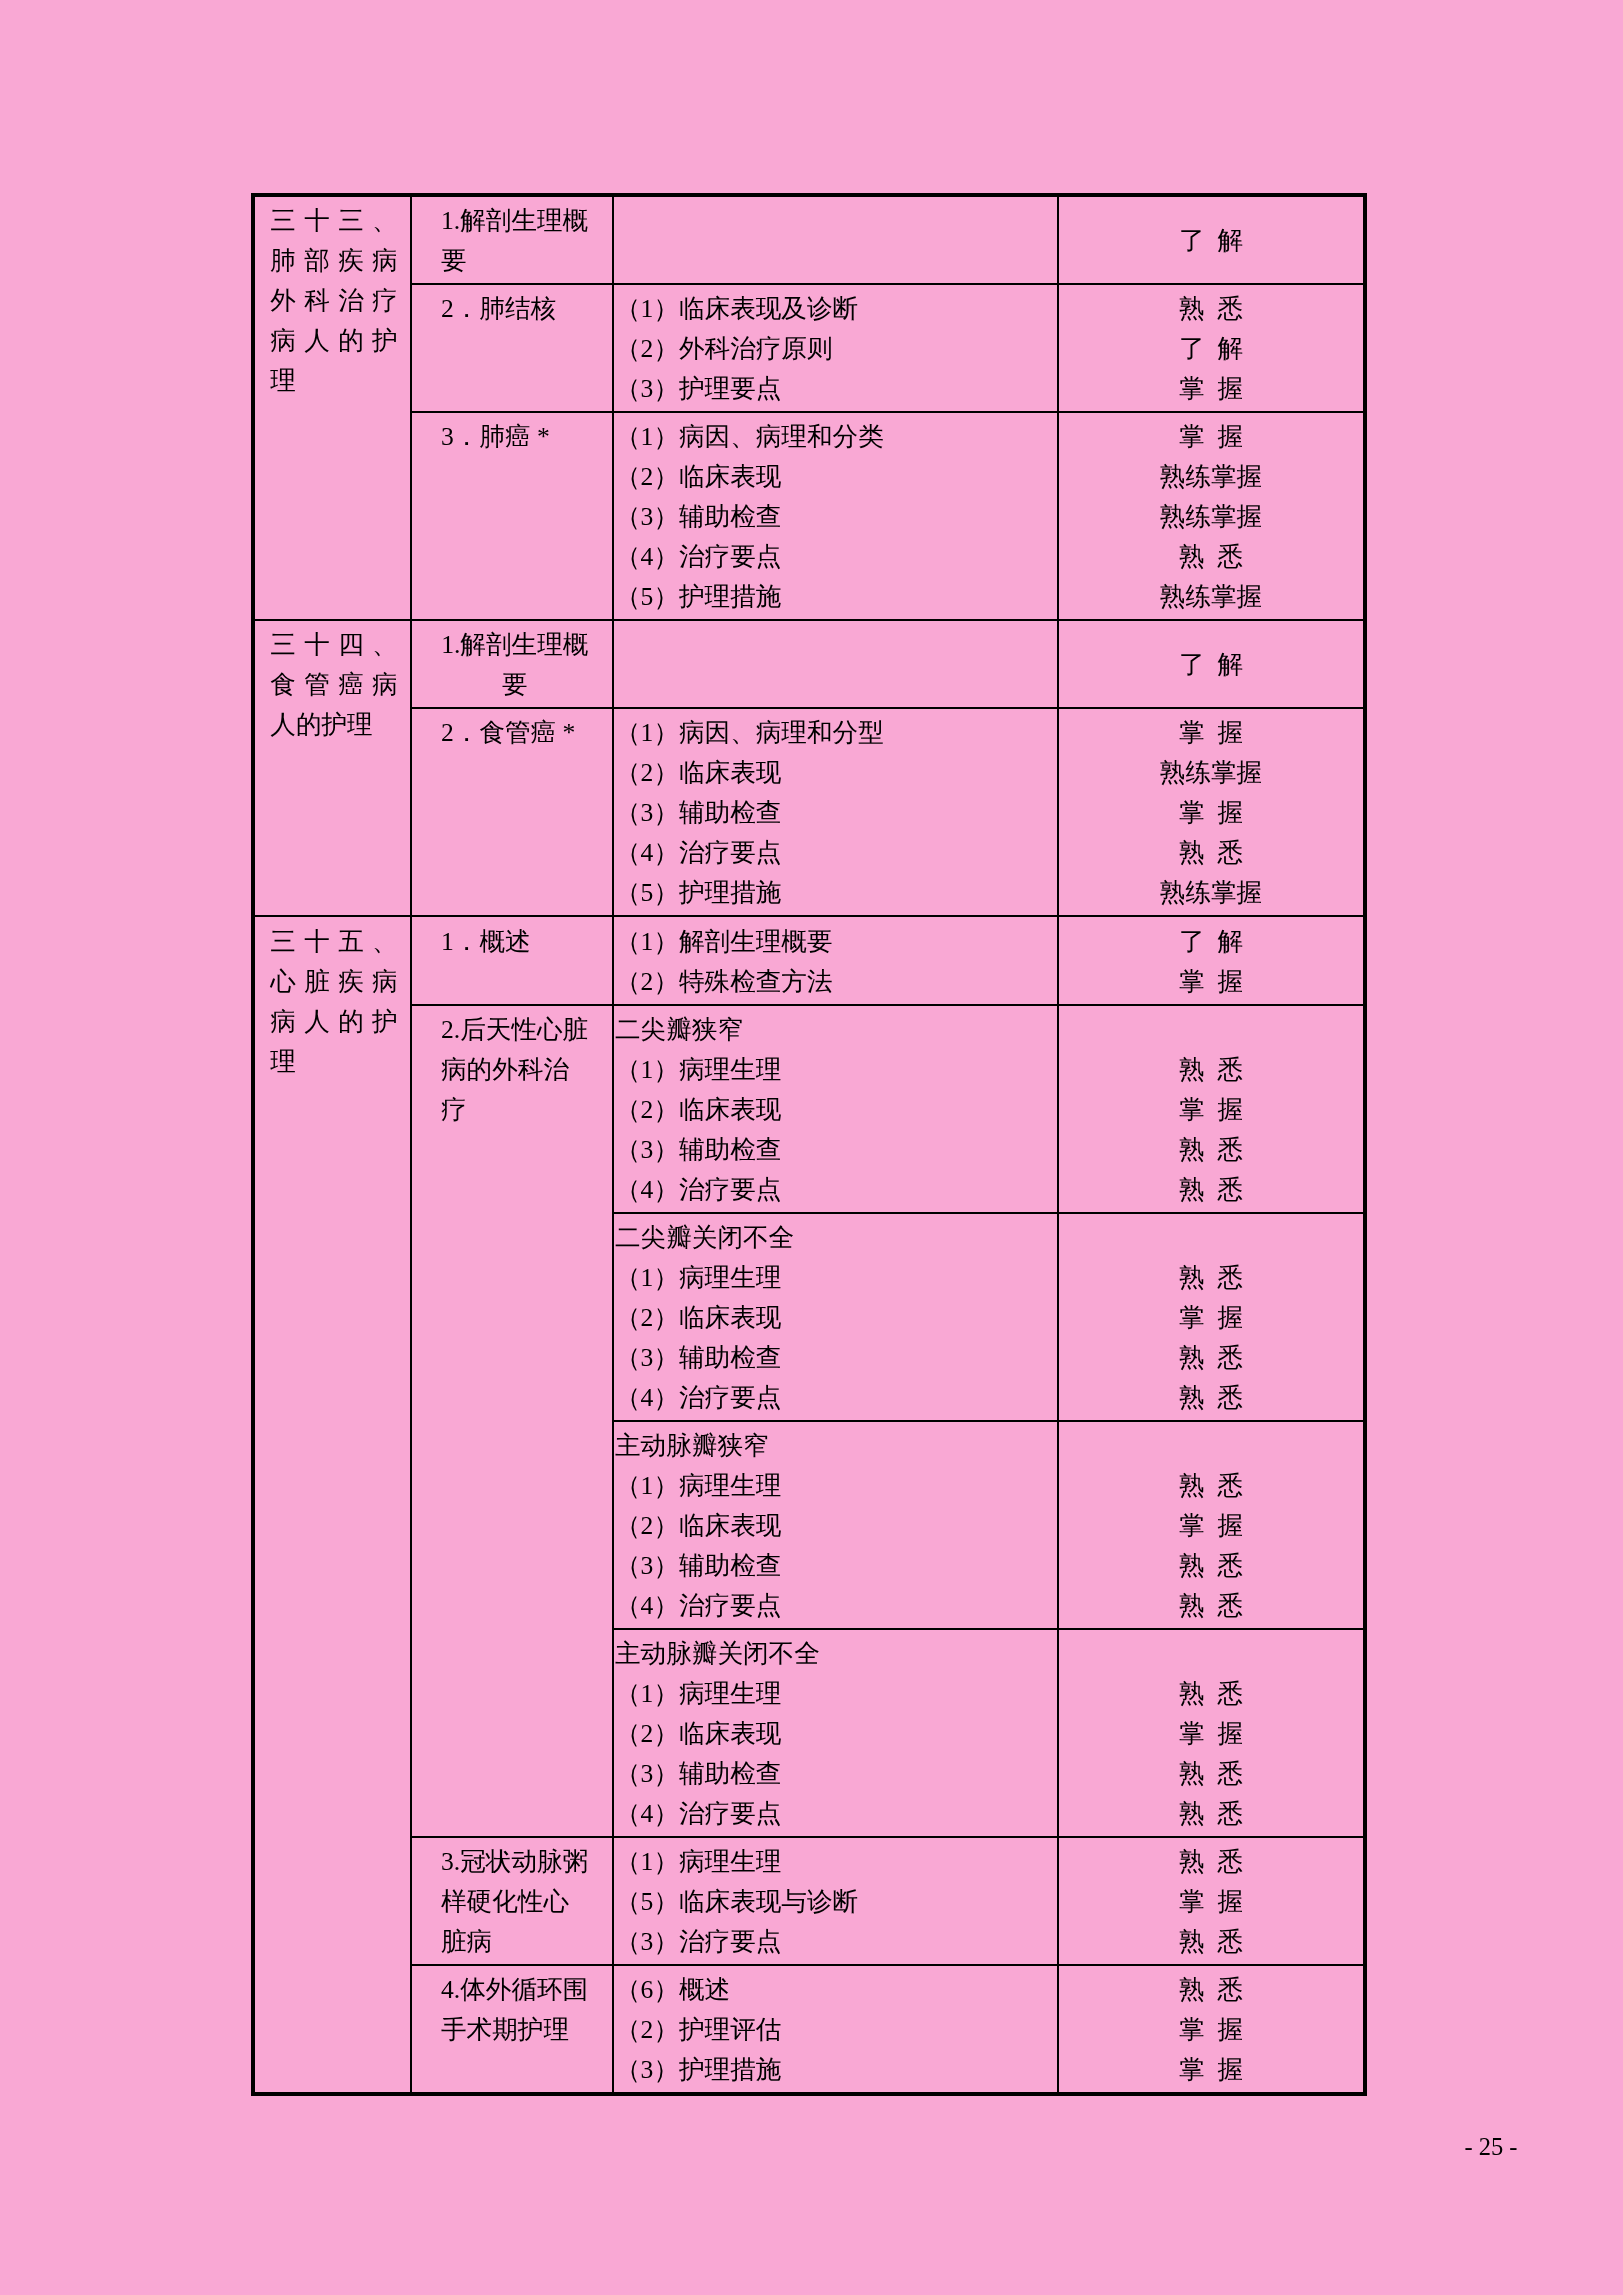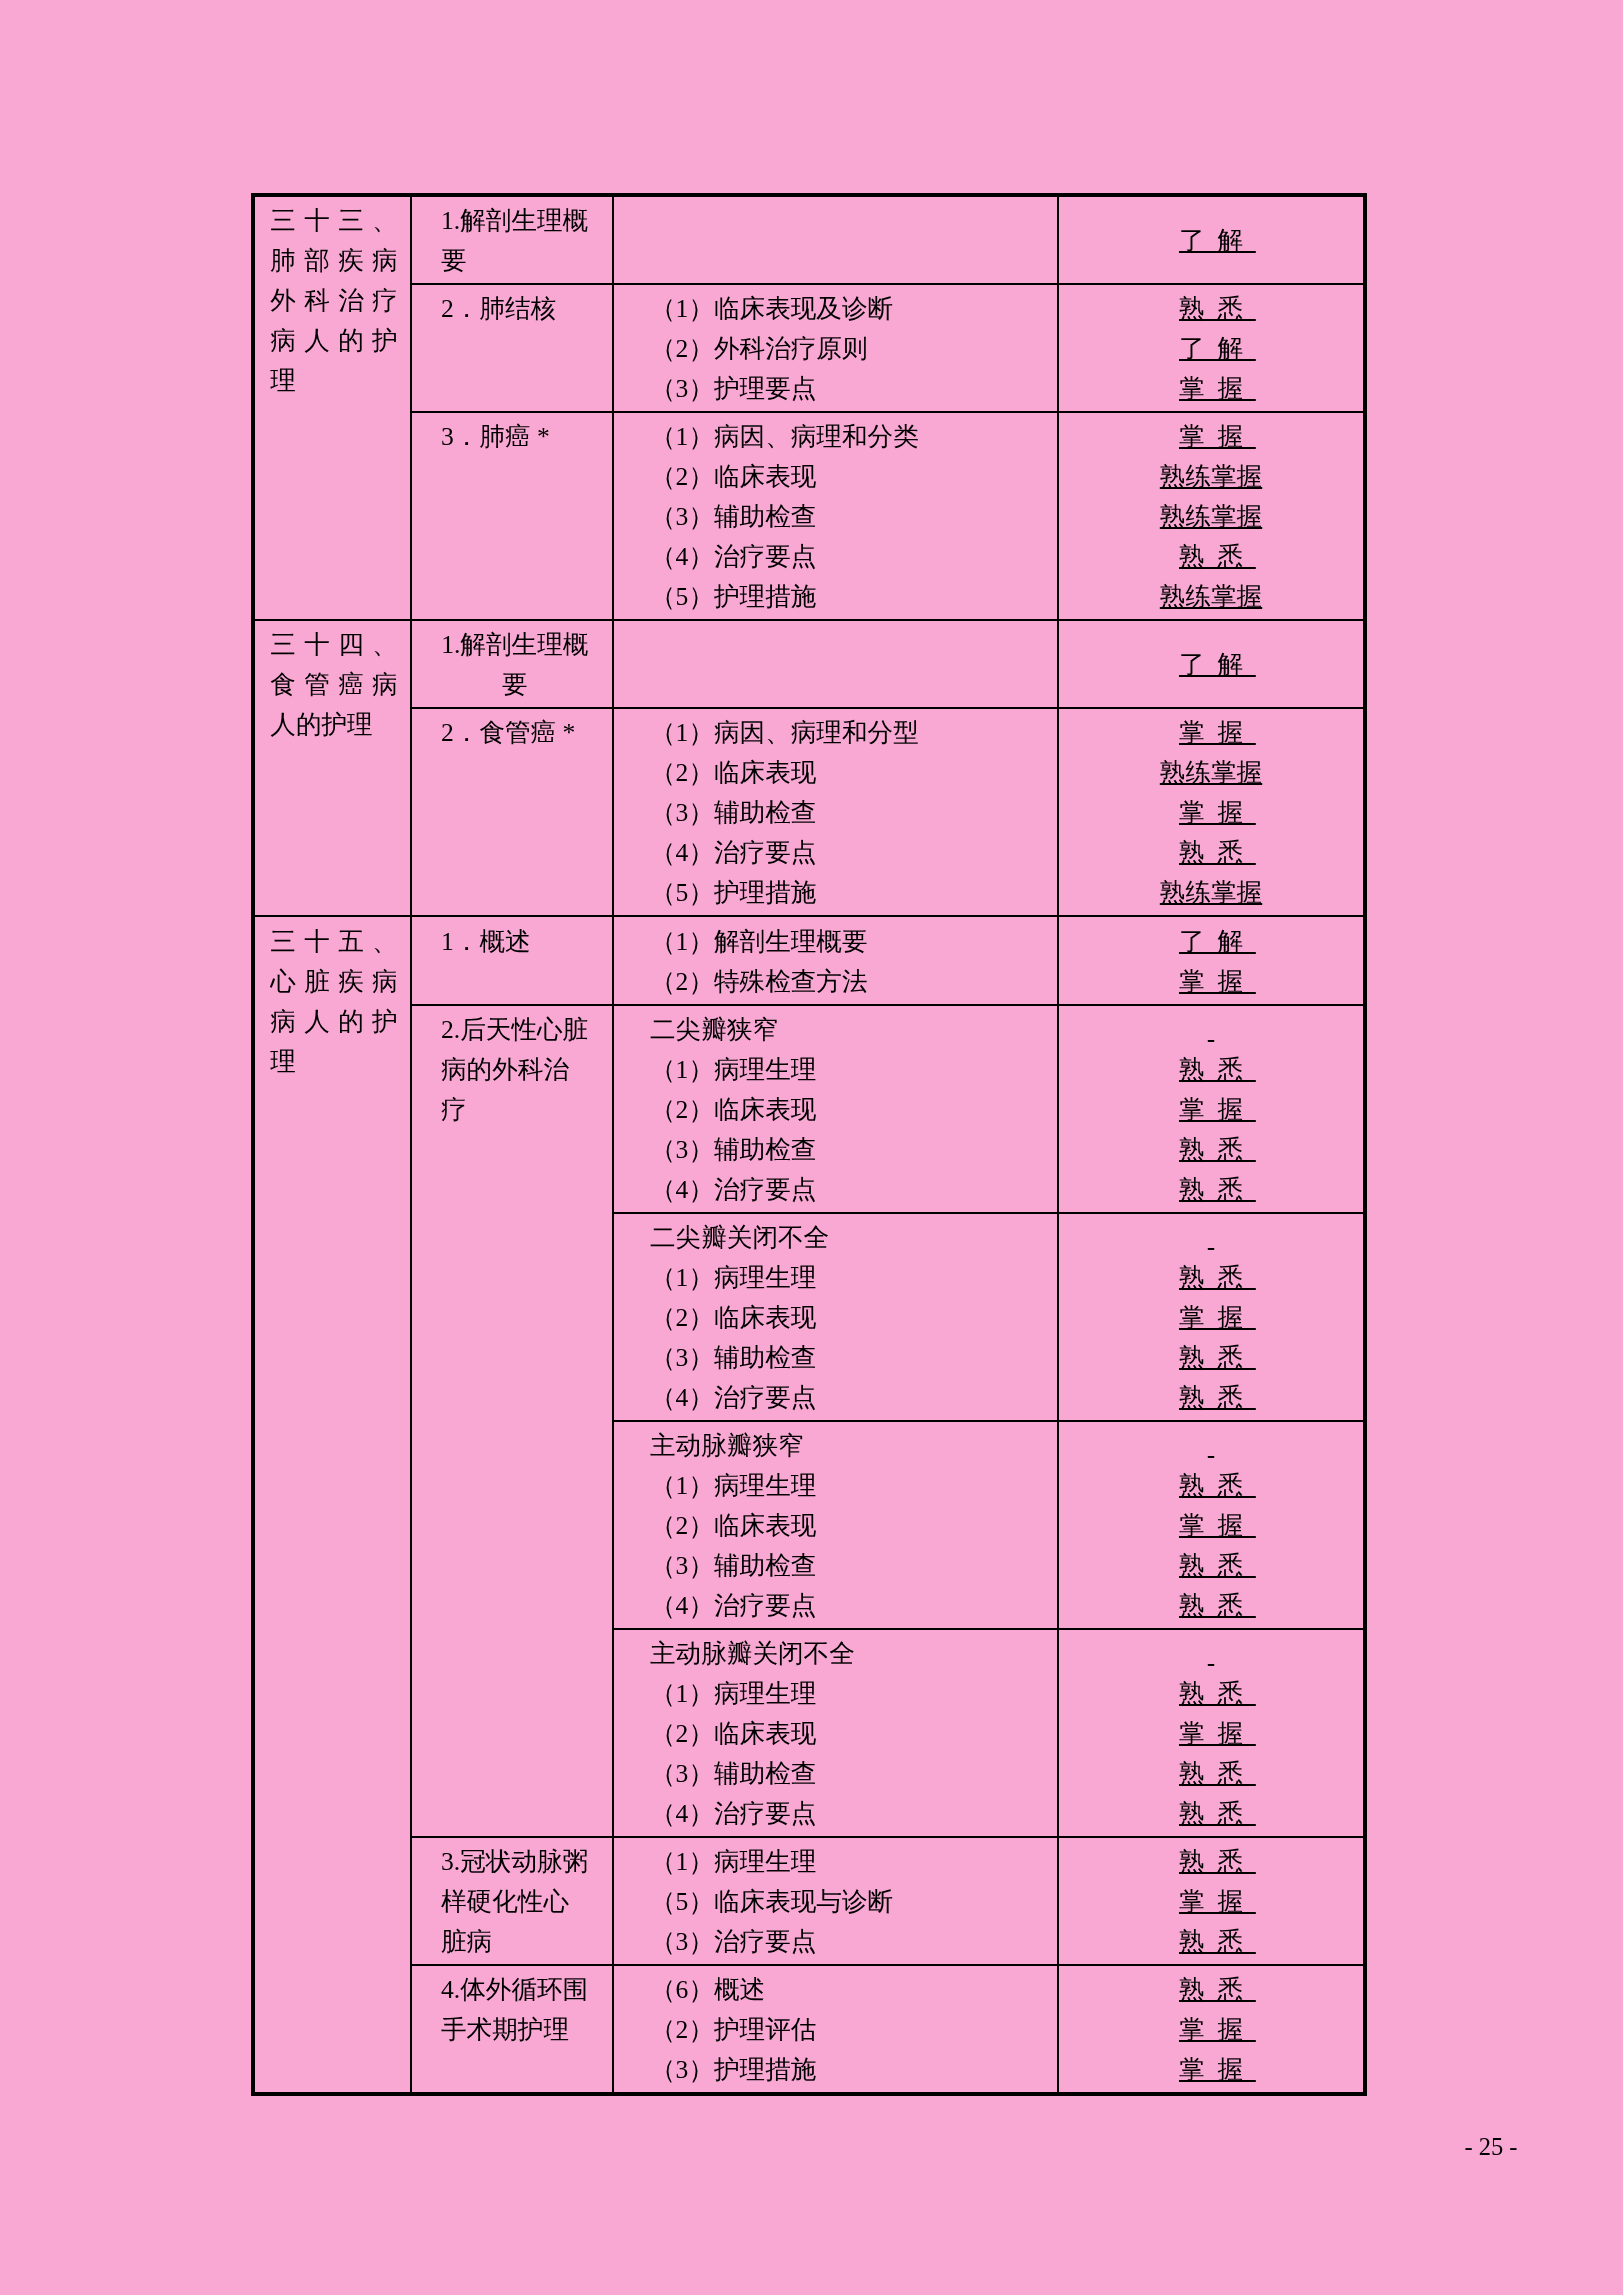--- a/index.html
+++ b/index.html
@@ -29,22 +29,22 @@
   }
   .c1{
     padding-left:15.3px;padding-right:12.3px;
     text-align:justify;
     text-justify:inter-ideograph;
   }
   .c2{
     padding-left:29px;padding-right:23.5px;
   }
   .c2.ctr{text-align:center;}
-  .c3{padding-left:36px;padding-right:4.1px;margin-top:28px;}
-  .c4{text-align:center;padding-left:2px;padding-right:2px;text-decoration:underline;}
+  .c3{padding-left:1px;padding-right:4.1px;margin-top:28px;}
+  .c4{text-align:center;padding-left:2px;padding-right:2px;}
   .c4.mid{vertical-align:middle;}
   .ln{height:40px;line-height:40px;white-space:nowrap;}
   .sp2{letter-spacing:.5em;margin-right:-.5em;}
   .footer{
     position:absolute;
     left:1421px;top:2131px;width:140px;
     text-align:center;
     font-size:24.5px;line-height:31px;
   }
 </style>

